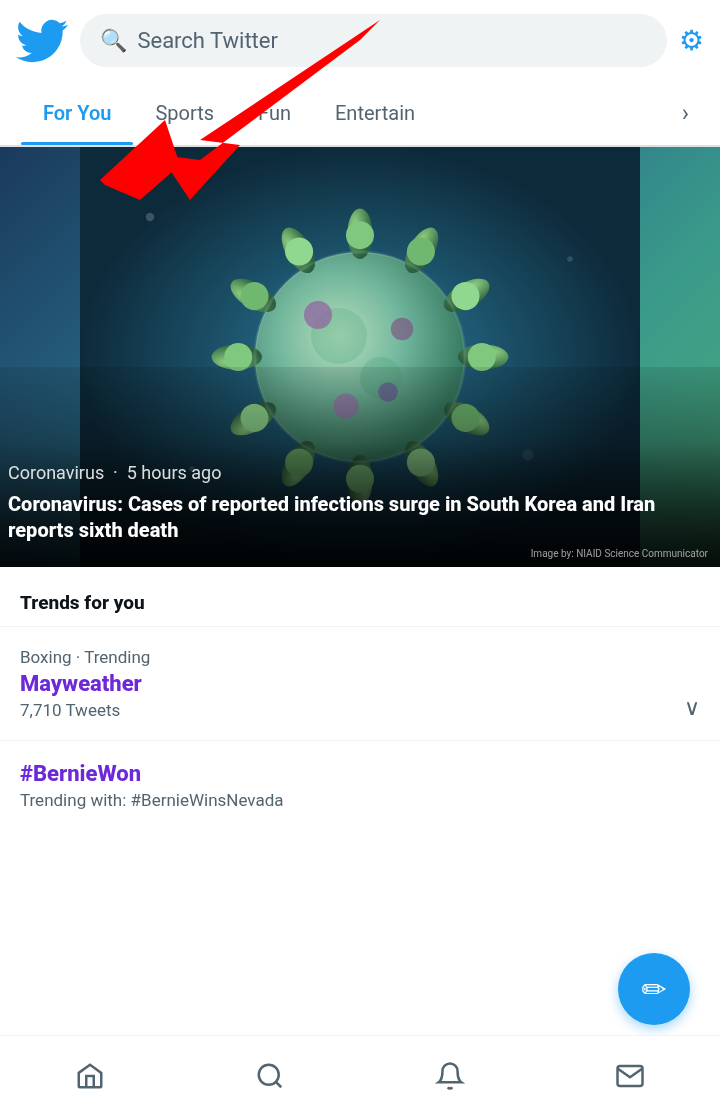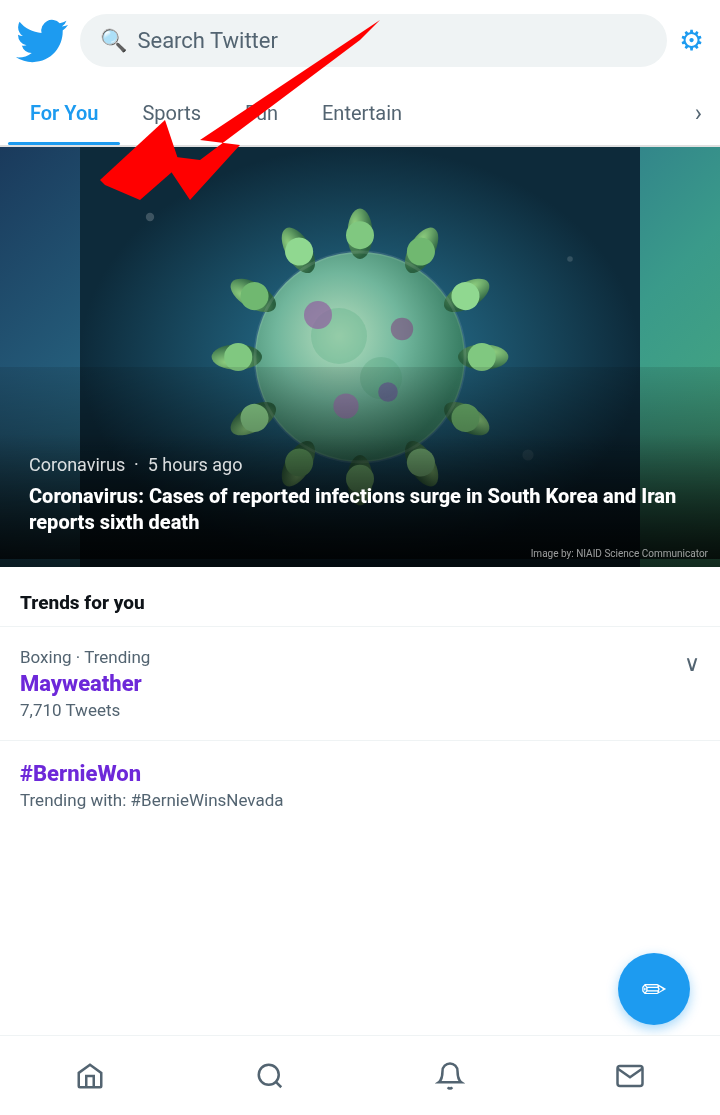--- a/index.html
+++ b/index.html
@@ -46,21 +46,21 @@
       font-size: 28px;
       color: #1D9BF0;
       flex-shrink: 0;
     }
 
     
     .tabs {
       display: flex;
       align-items: center;
       border-bottom: 2px solid #e0e0e0;
-      padding: 0 8px;
+      padding: 0 21px;
       overflow: hidden;
       position: relative;
     }
     .tab {
       padding: 18px 22px;
       font-size: 20px;
       color: #536471;
       white-space: nowrap;
       cursor: pointer;
       position: relative;
@@ -91,24 +91,24 @@
     .hero {
       position: relative;
       width: 100%;
       height: 420px;
       background: linear-gradient(135deg, #1a3a5c 0%, #2a6f8a 40%, #3a9a8a 70%, #4aaa7a 100%);
       overflow: hidden;
     }
     
     .hero-overlay {
       position: absolute;
-      bottom: 8px;
+      bottom: 0;
       left: 0;
       right: 0;
-      padding: 20px 29px 24px;
+      padding: 20px 8px 24px;
       background: linear-gradient(to top, rgba(0,0,0,0.7) 0%, transparent 100%);
     }
     .hero-meta {
       font-size: 18px;
       color: rgba(255,255,255,0.85);
       margin-bottom: 8px;
     }
     .hero-title {
       font-size: 20px;
       font-weight: 800;
@@ -128,21 +128,21 @@
       padding: 24px 20px 12px;
       font-size: 19px;
       font-weight: 800;
       color: #0f1419;
     }
 
     .trend-item {
       padding: 20px 20px;
       border-top: 1px solid #EFF3F4;
       display: flex;
-      align-items: flex-start;
+      align-items: flex-end;
       justify-content: space-between;
     }
     .trend-content {}
     .trend-category {
       font-size: 17px;
       color: #536471;
       margin-bottom: 4px;
     }
     .trend-name {
       font-size: 22px;

